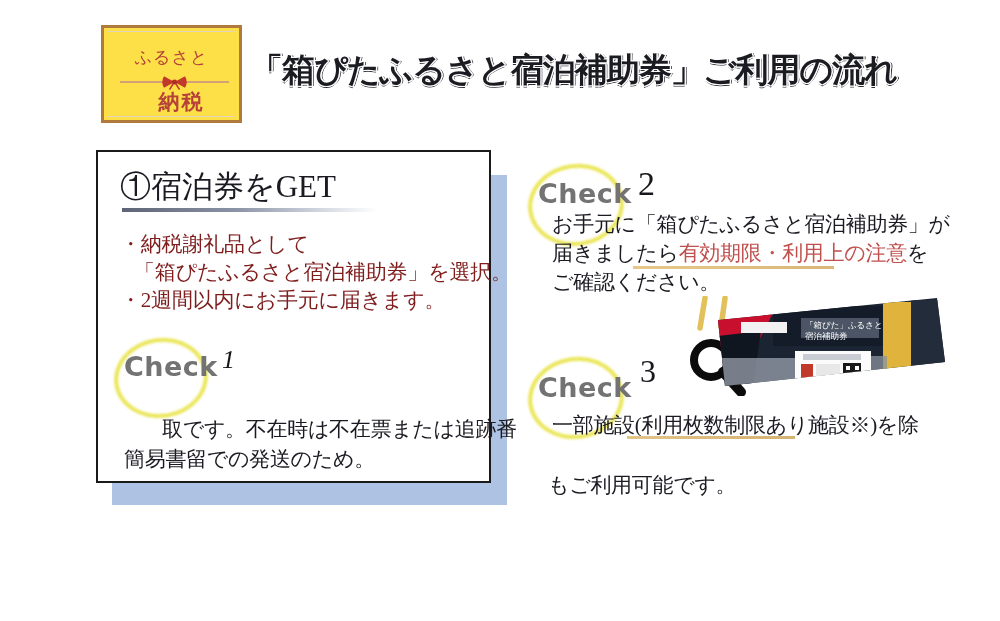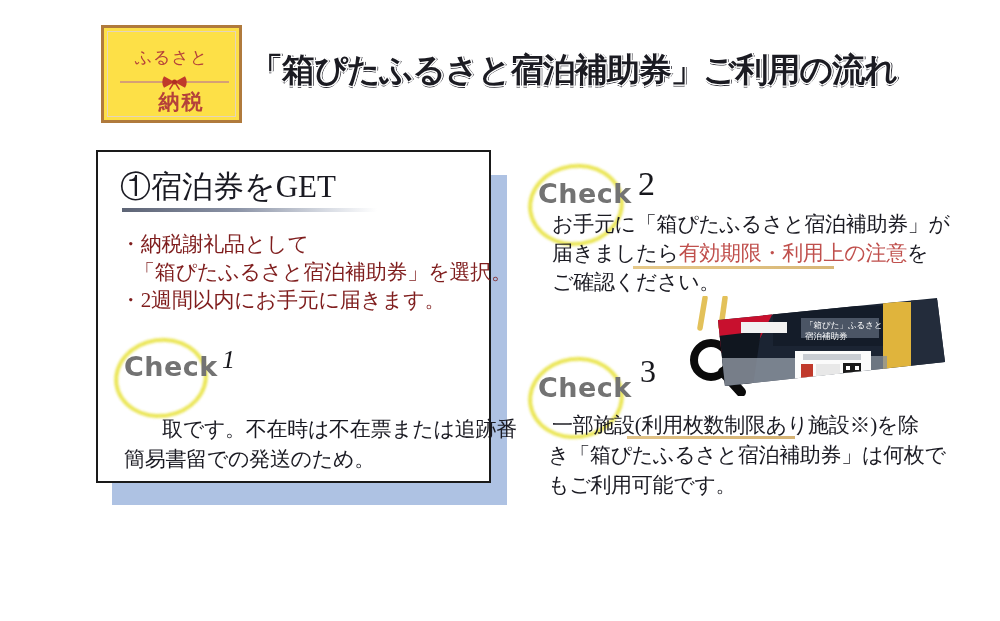--- a/index.html
+++ b/index.html
@@ -271,21 +271,20 @@
     <div class="body-line" id="c2-l2"><span>届きましたら</span><span class="redtext">有効期限・利用上の注意</span><span>を</span></div>
     <div id="c2-underline"></div>
     <div class="body-line" id="c2-l3">ご確認ください。</div>
 
     <div class="check-circle" id="check3-circle"></div>
     <div class="check-word" id="check3-word">Check</div>
     <div class="check-num" id="check3-num">3</div>
 
     <div class="body-line" id="c3-l1">一部施設(利用枚数制限あり施設※)を除</div>
     <div id="c3-underline"></div>
-    <div class="body-line" id="c3-l2">き「箱ぴたふるさと宿泊補助券」は何枚で</div>
     <div class="body-line" id="c3-l3">もご利用可能です。</div>
   </div>
 
   <svg id="spark-lines" viewBox="0 0 44 40">
     <path d="M8 2 L3 32" stroke="#e3c15a" stroke-width="5.5" stroke-linecap="round"></path>
     <path d="M28 2 L24 31" stroke="#e3c15a" stroke-width="5.5" stroke-linecap="round"></path>
   </svg>
 
   <svg id="magnifier" viewBox="0 0 58 58">
     <circle cx="23" cy="22" r="17" fill="none" stroke="#0b0b0b" stroke-width="8"></circle>

